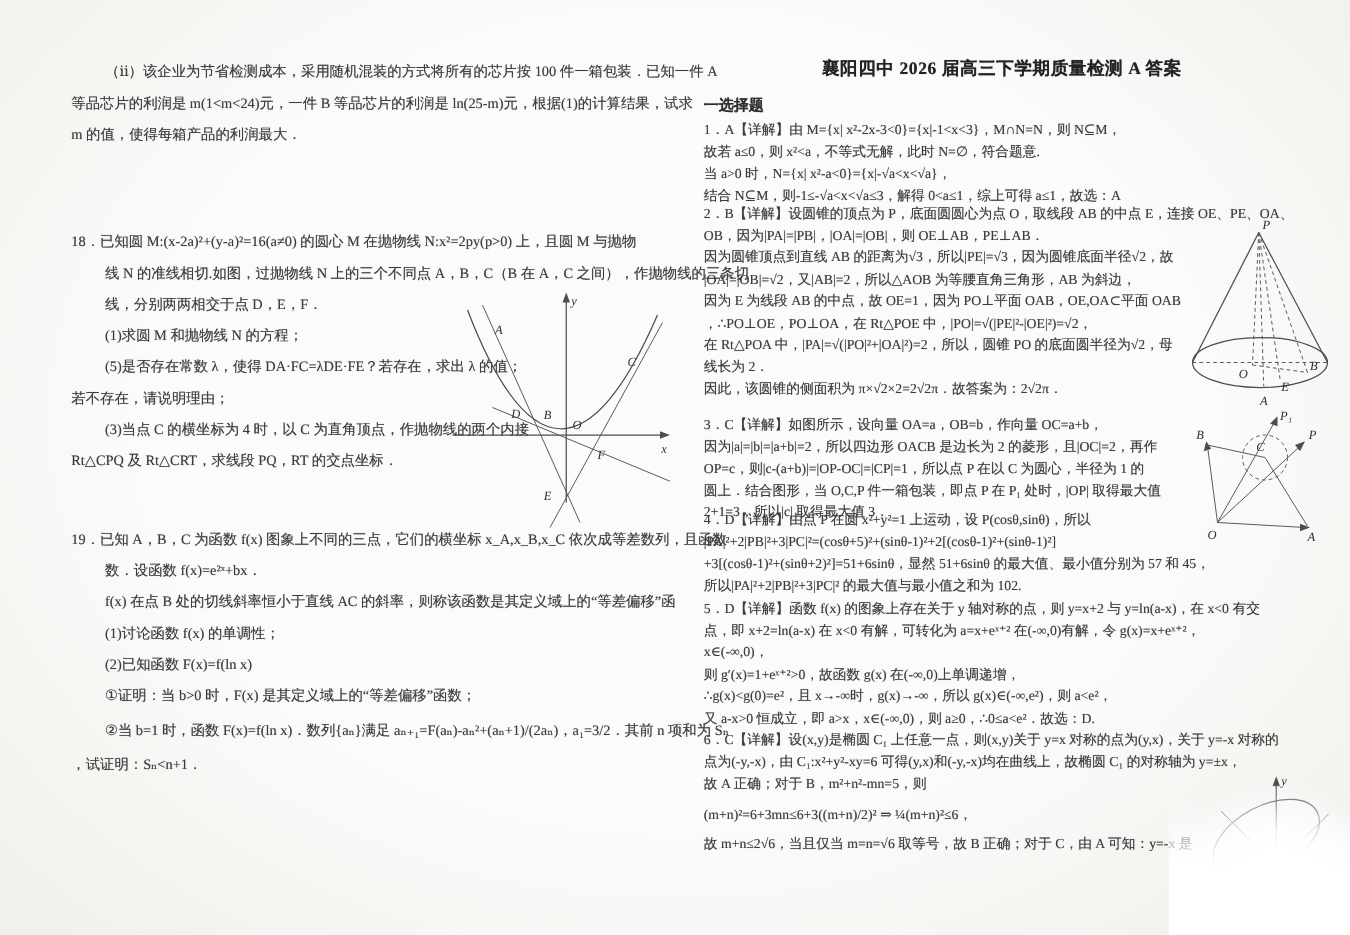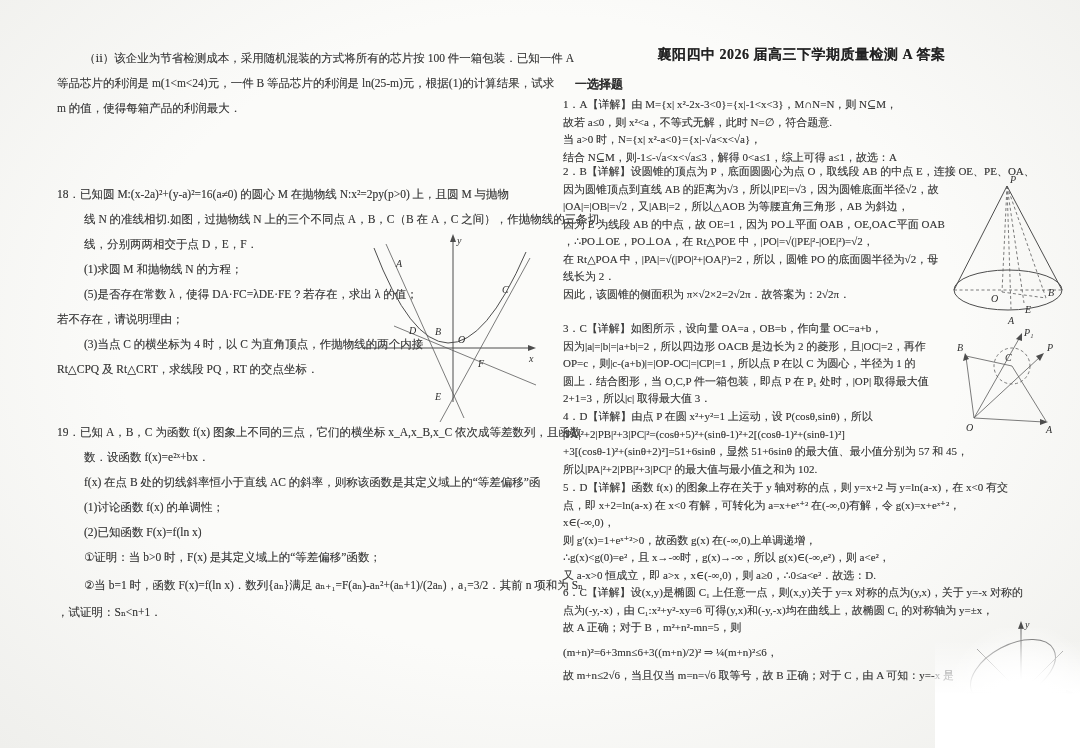--- a/index.html
+++ b/index.html
@@ -19,21 +19,20 @@
   .i1{padding-left:27px;}
   .tall{height:30px;line-height:30px;}
   .doc-title{
     position:absolute;top:46px;left:23px;width:477px;text-align:center;
     font-size:14px;font-weight:bold;color:#222;letter-spacing:.5px;
     text-shadow:0 0 .6px rgba(20,20,20,.6);
   }
   .sec-head{
     position:absolute;top:76px;left:23px;font-size:12px;font-weight:bold;color:#2e2e2e;
     text-shadow:0 0 .6px rgba(20,20,20,.6);
-    margin-left:12px;
   }
   .col{left:57px;width:478px;}
   .colR{left:23px;width:477px;}
   svg{position:absolute;}
   .fig text{font-size:10px;font-style:italic;fill:#2f2f2f;font-family:"Liberation Serif","DejaVu Serif",serif;}
   .fig .stroke{stroke:#4d4d4d;stroke-width:1;fill:none;}
   .fig .thin{stroke:#5a5a5a;stroke-width:.8;fill:none;}
   .fig .dash{stroke:#5a5a5a;stroke-width:.8;fill:none;stroke-dasharray:3 2.5;}
   .fig .head{fill:#4d4d4d;stroke:none;}
   .wm-fade{
@@ -107,20 +106,21 @@
 
     <div class="blk colR" style="top:96px">
       <div class="ln lnR">1．A【详解】由 M={x| x²-2x-3&lt;0}={x|-1&lt;x&lt;3}，M∩N=N，则 N⊆M，</div>
       <div class="ln lnR">故若 a≤0，则 x²&lt;a，不等式无解，此时 N=∅，符合题意.</div>
       <div class="ln lnR">当 a&gt;0 时，N={x| x²-a&lt;0}={x|-√a&lt;x&lt;√a}，</div>
       <div class="ln lnR">结合 N⊆M，则-1≤-√a&lt;x&lt;√a≤3，解得 0&lt;a≤1，综上可得 a≤1，故选：A</div>
     </div>
 
     <div class="blk colR" style="top:163px">
       <div class="ln lnR">2．B【详解】设圆锥的顶点为 P，底面圆圆心为点 O，取线段 AB 的中点 E，连接 OE、PE、OA、</div>
+      <div class="ln lnR">OB，因为|PA|=|PB|，|OA|=|OB|，则 OE⊥AB，PE⊥AB．</div>
       <div class="ln lnR">因为圆锥顶点到直线 AB 的距离为√3，所以|PE|=√3，因为圆锥底面半径√2，故</div>
       <div class="ln lnR">|OA|=|OB|=√2，又|AB|=2，所以△AOB 为等腰直角三角形，AB 为斜边，</div>
       <div class="ln lnR">因为 E 为线段 AB 的中点，故 OE=1，因为 PO⊥平面 OAB，OE,OA⊂平面 OAB</div>
       <div class="ln lnR">，∴PO⊥OE，PO⊥OA，在 Rt△POE 中，|PO|=√(|PE|²-|OE|²)=√2，</div>
       <div class="ln lnR">在 Rt△POA 中，|PA|=√(|PO|²+|OA|²)=2，所以，圆锥 PO 的底面圆半径为√2，母</div>
       <div class="ln lnR">线长为 2．</div>
       <div class="ln lnR">因此，该圆锥的侧面积为 π×√2×2=2√2π．故答案为：2√2π．</div>
     </div>
 
     <svg class="fig" style="left:400px;top:172px" width="135" height="160" viewBox="0 0 135 160">
@@ -133,21 +133,21 @@
       <line class="dash" x1="67" y1="14" x2="84" y2="131"></line>
       <line class="dash" x1="67" y1="14" x2="71" y2="137"></line>
       <line class="dash" x1="62" y1="120" x2="106" y2="126"></line>
       <text x="70" y="11">P</text>
       <text x="51" y="130">O</text>
       <text x="85" y="141">E</text>
       <text x="108" y="124">B</text>
       <text x="68" y="152">A</text>
     </svg>
 
-    <div class="blk colR" style="top:320px">
+    <div class="blk colR" style="top:332px">
       <div class="ln lnR">3．C【详解】如图所示，设向量 OA=a，OB=b，作向量 OC=a+b，</div>
       <div class="ln lnR">因为|a|=|b|=|a+b|=2，所以四边形 OACB 是边长为 2 的菱形，且|OC|=2，再作</div>
       <div class="ln lnR">OP=c，则|c-(a+b)|=|OP-OC|=|CP|=1，所以点 P 在以 C 为圆心，半径为 1 的</div>
       <div class="ln lnR">圆上．结合图形，当 O,C,P 件一箱包装，即点 P 在 P₁ 处时，|OP| 取得最大值</div>
       <div class="ln lnR">2+1=3，所以|c| 取得最大值 3．</div>
     </div>
 
     <svg class="fig" style="left:416px;top:328px" width="114" height="108" viewBox="0 0 114 108">
       <circle class="dash" cx="56" cy="38" r="18"></circle>
       <line class="thin" x1="18" y1="90" x2="88" y2="94"></line>

